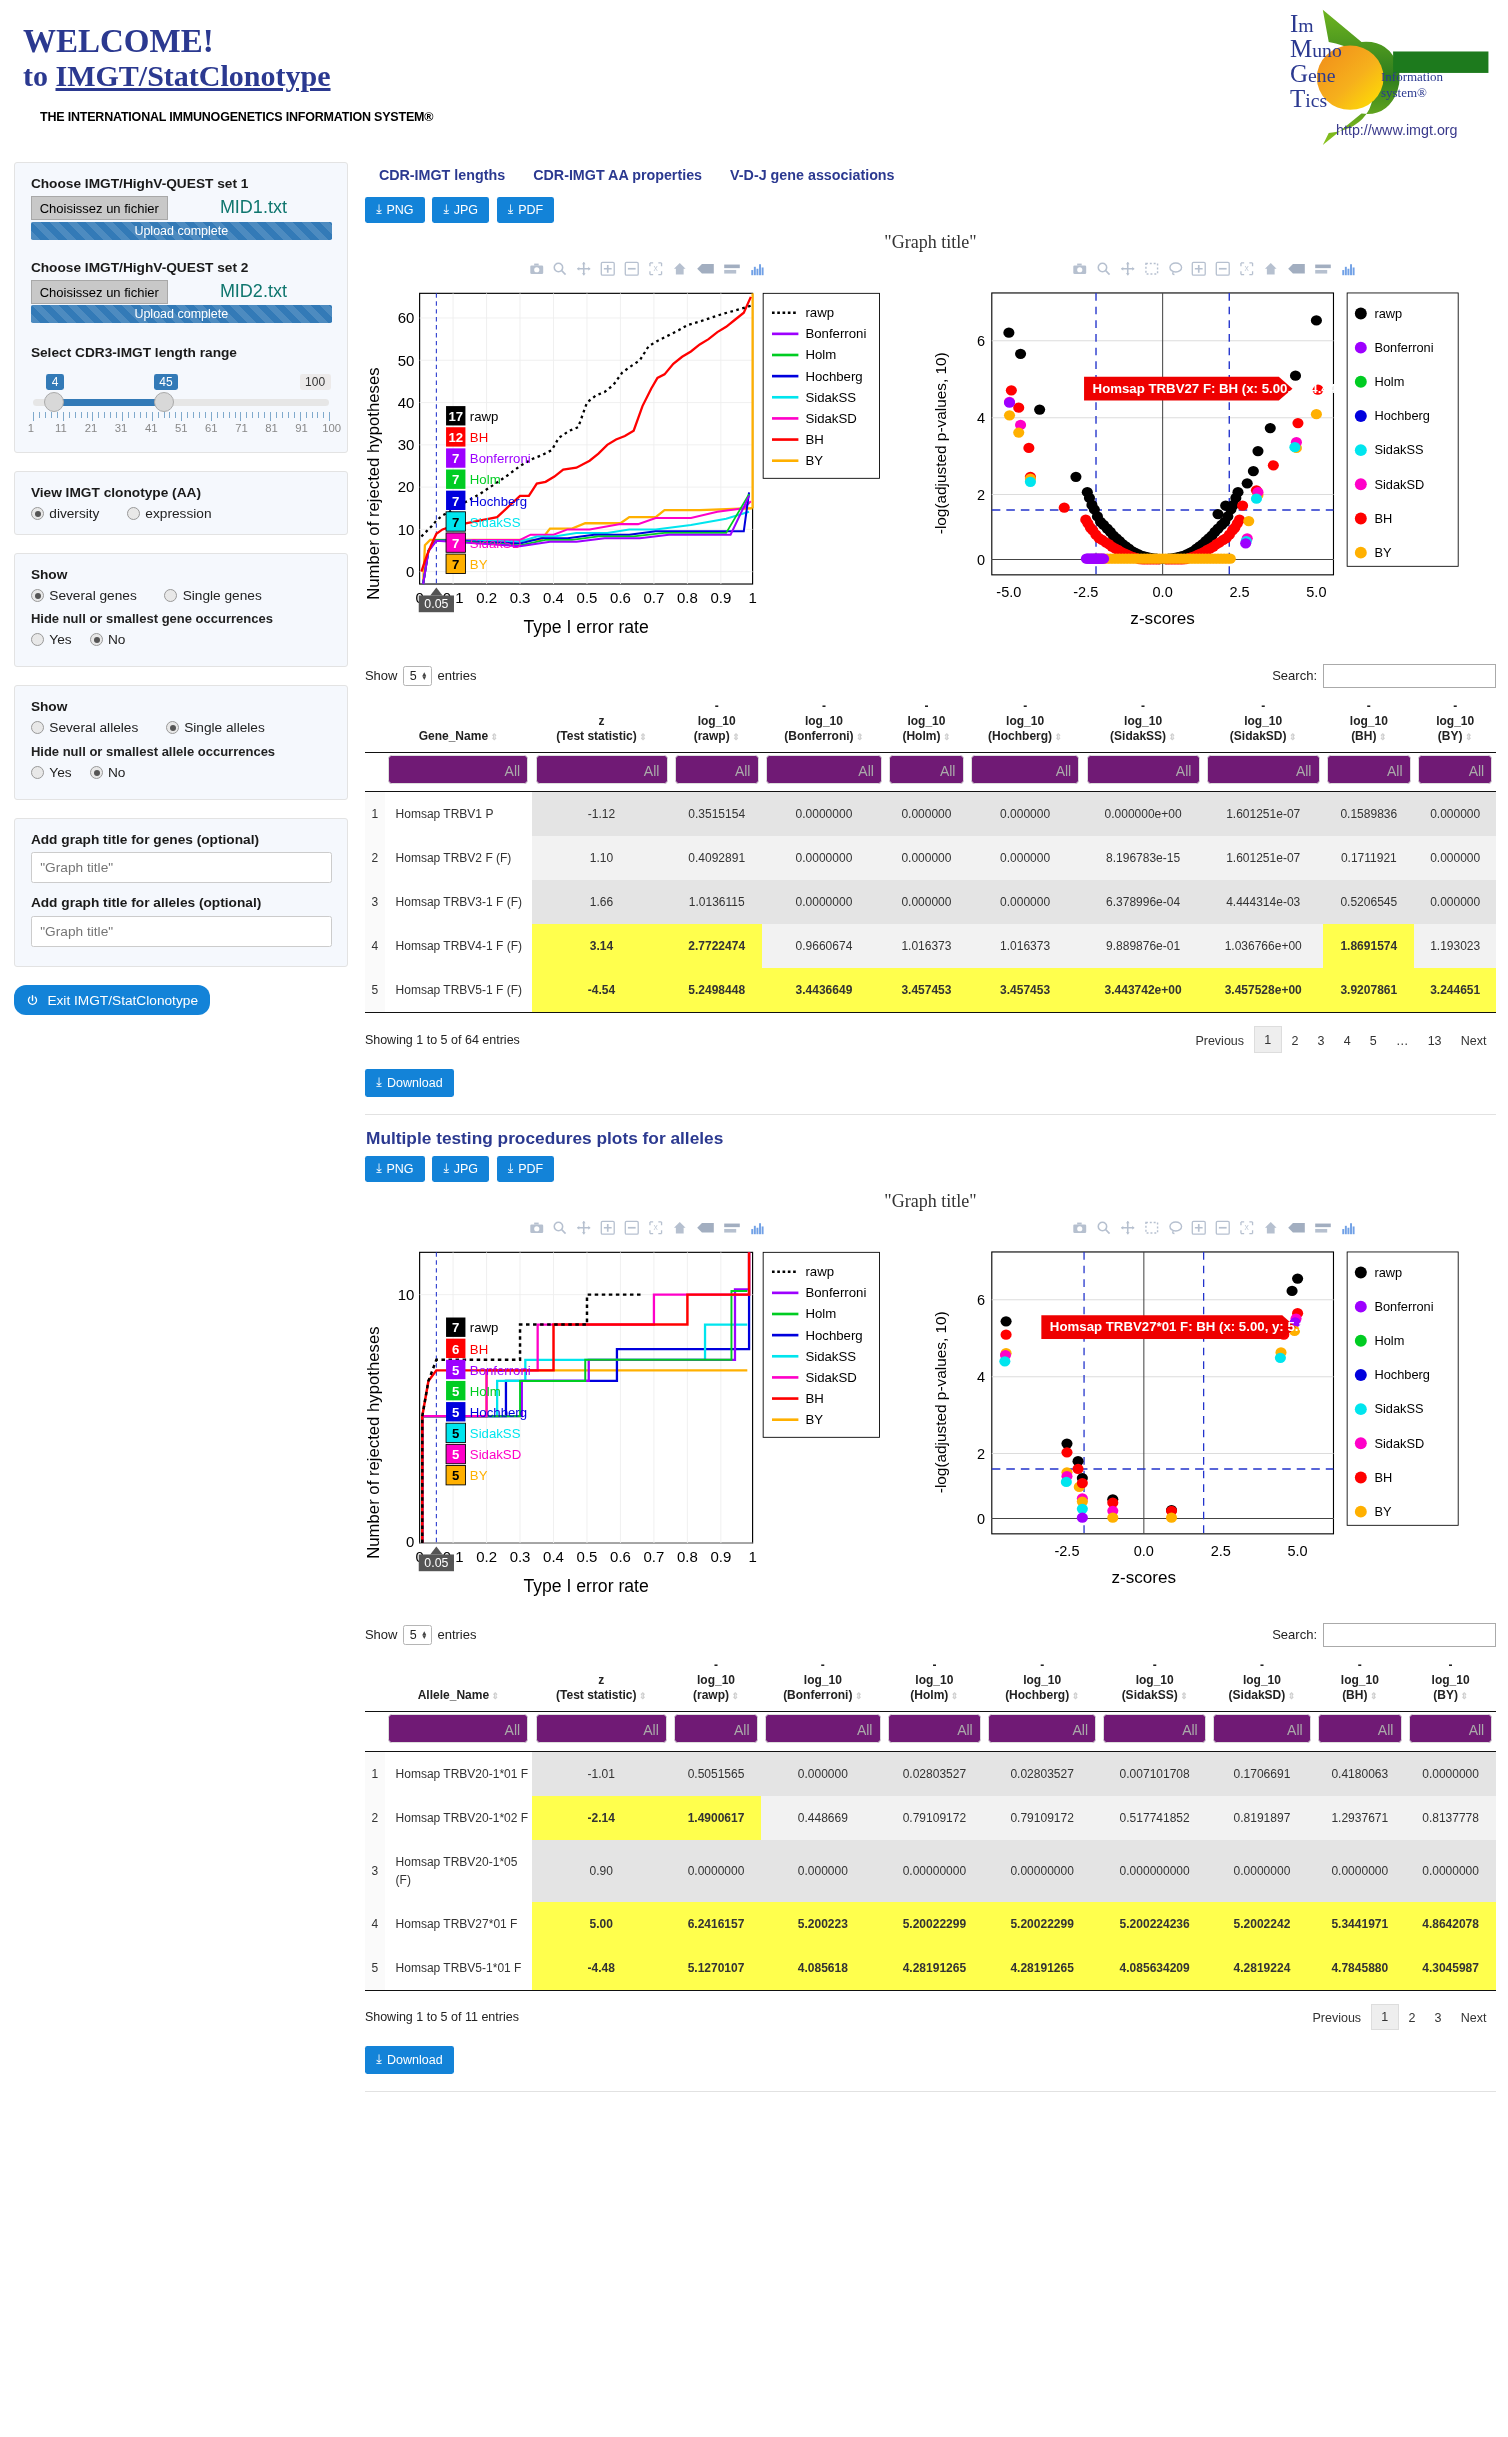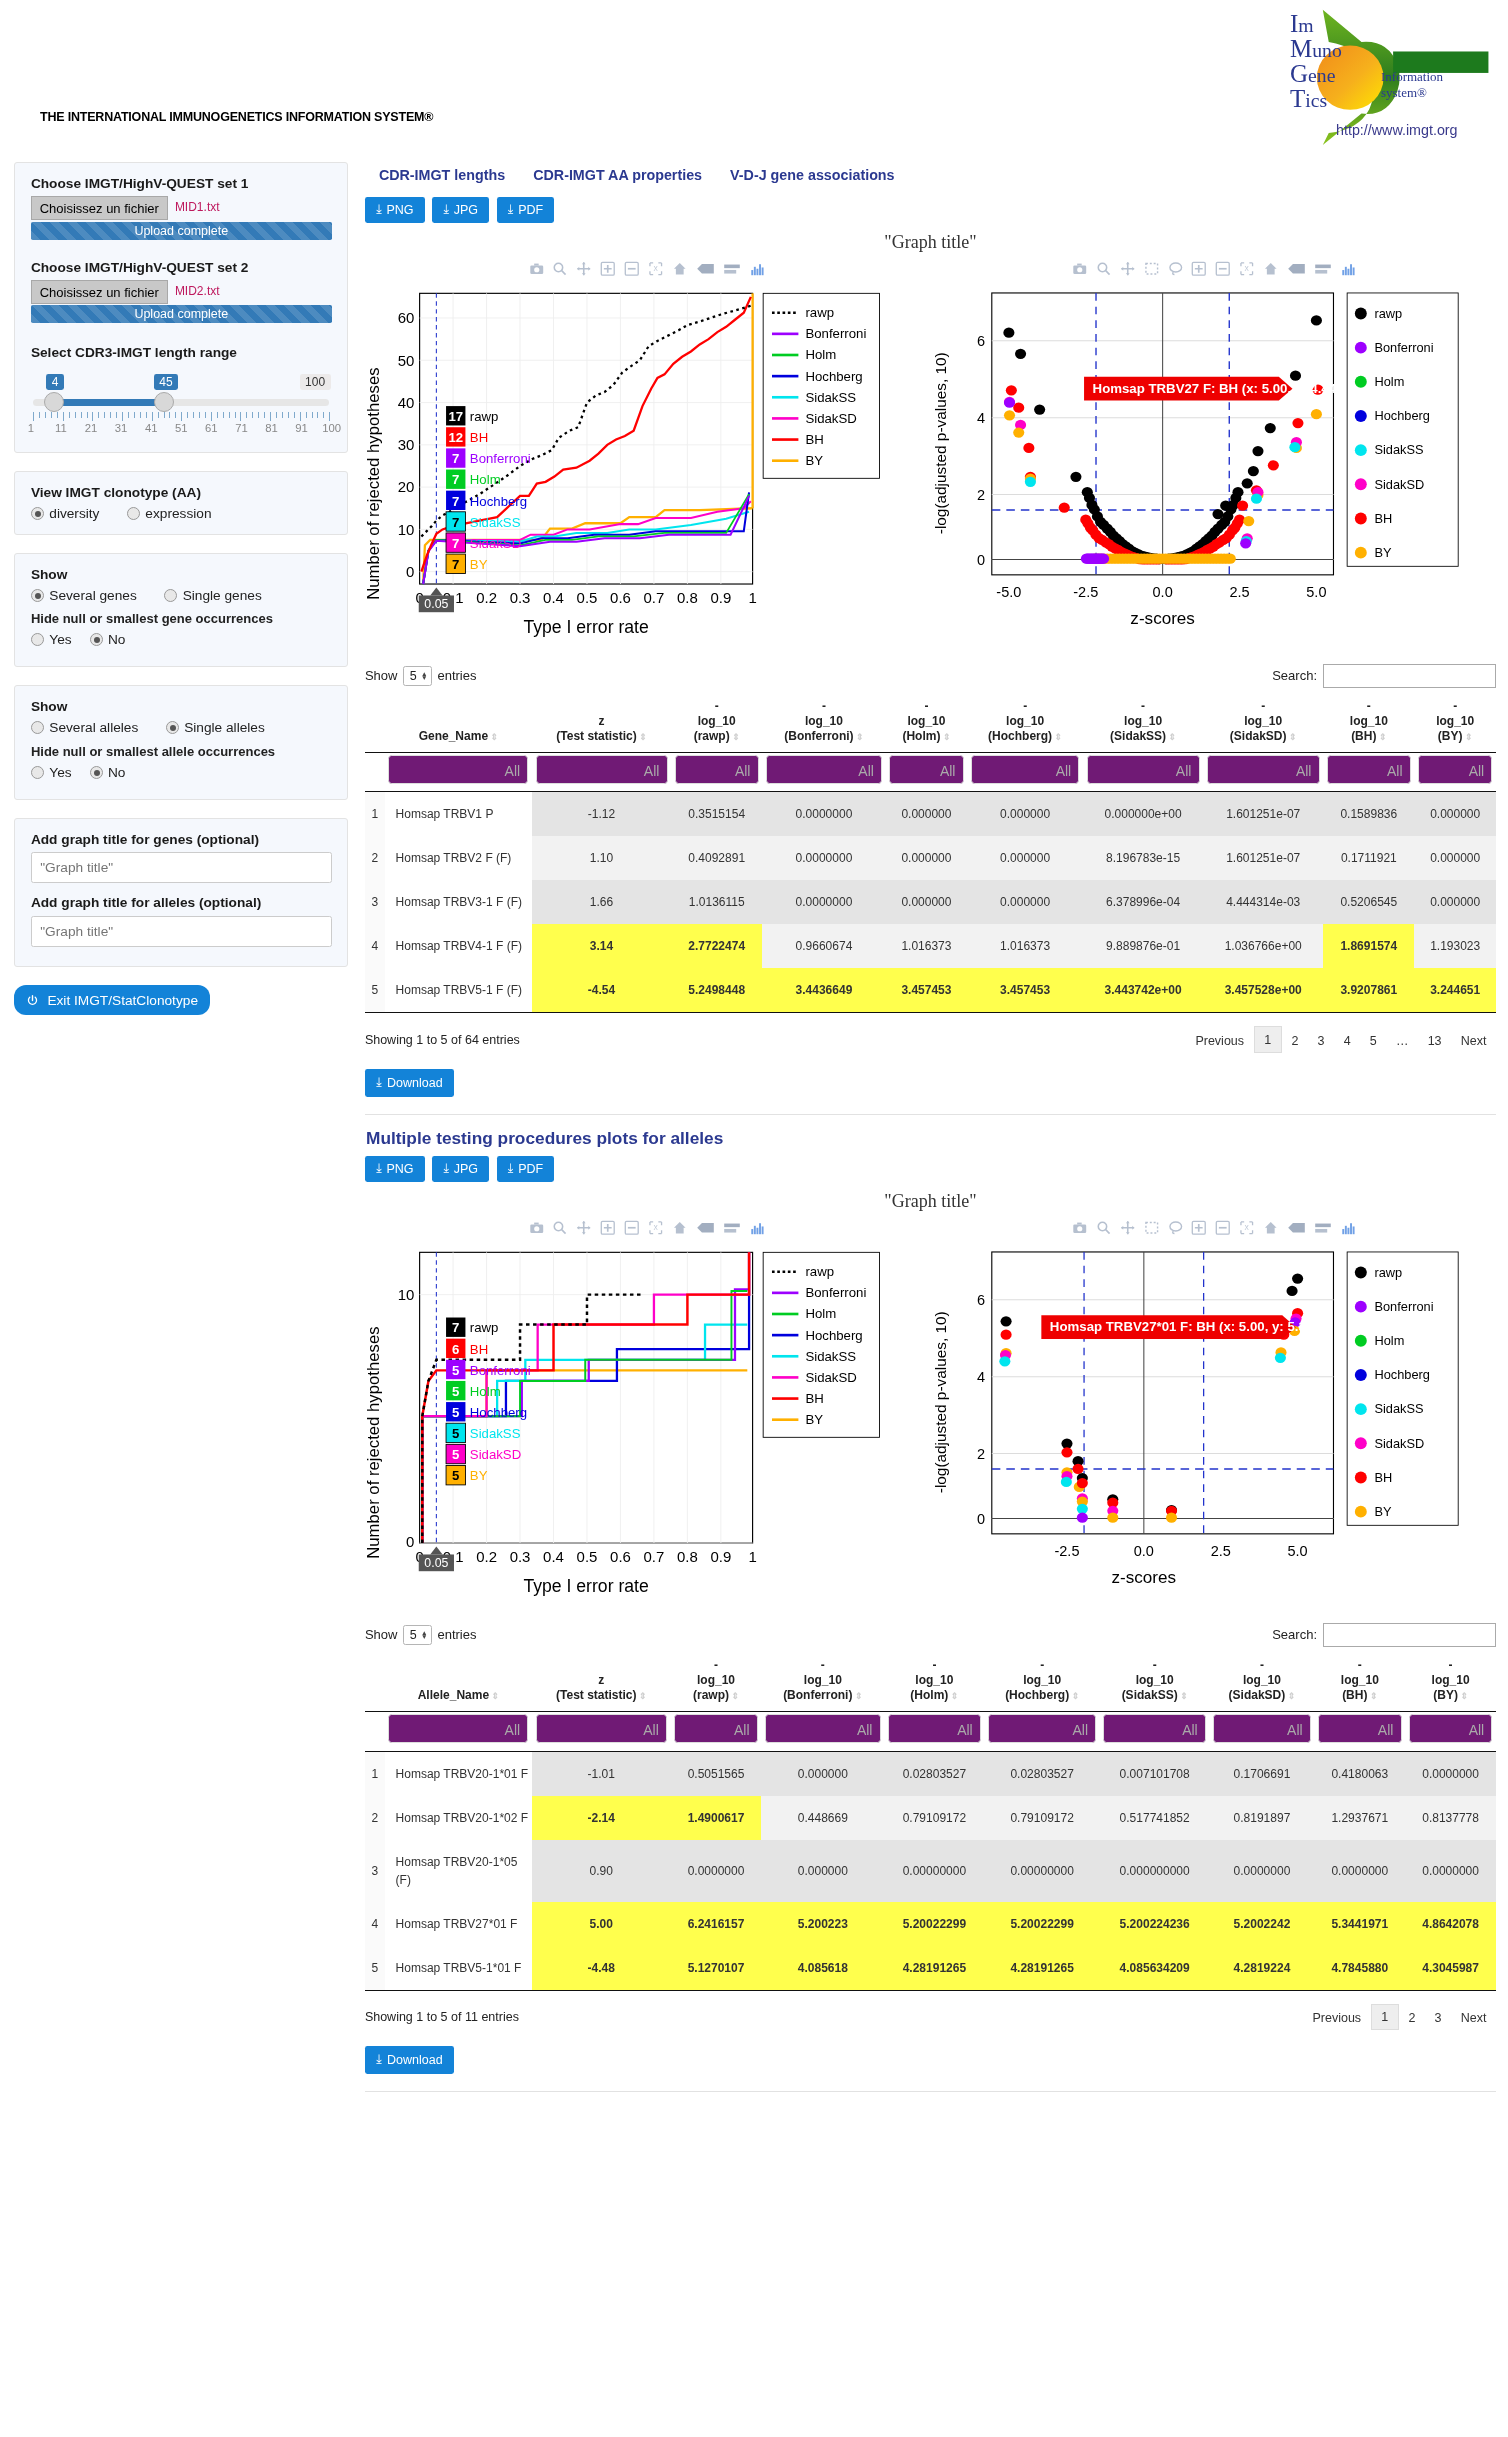--- a/index.html
+++ b/index.html
@@ -53,21 +53,21 @@
     background:#f5f8fd; border:0.6px solid #e3e3e3; border-radius:3px;
     padding:13px 15.5px 16.7px 15.5px; margin-bottom:18px;
   }
   .panel.tight { padding-bottom:10.7px; }
   .lbl { font-weight:bold; font-size:13.7px; color:#1a1a1a; margin-bottom:5.4px; }
   .file-row { display:flex; align-items:stretch; height:24px; margin-bottom:1.2px; }
   .file-btn {
     background:#c8c8c8; border:0.6px solid #a8a8a8; color:#000;
     font-size:13px; padding:3.6px 7.8px; line-height:15.5px; white-space:nowrap;
   }
-  .file-name { padding:3.6px 7.2px; font-size:12px; color:#be185d; line-height:15.5px; }
+  .file-name { padding:3.6px 7.2px; font-size:18px; color:#0f766e; line-height:15.5px;margin-left:45px; }
   .progress {
     background:#337ab7; color:#fff; text-align:center; font-size:12.5px;
     height:18px; line-height:18px; border-radius:1.8px;
     background-image: linear-gradient(45deg, rgba(255,255,255,.13) 25%, transparent 25%, transparent 50%, rgba(255,255,255,.13) 50%, rgba(255,255,255,.13) 75%, transparent 75%, transparent);
     background-size: 18px 18px;
   }
   .slider-wrap { margin-top:15.5px; position:relative; height:60px; }
   .slider-track { position:absolute; left:2.4px; right:2.4px; top:24px; height:7.2px; background:#e6e6e6; border-radius:3.6px; }
   .slider-fill { position:absolute; left:19px; width:118px; top:24px; height:7.2px; background:#337ab7; }
   .slider-handle { position:absolute; width:20px; height:20px; border-radius:50%; background:#d8d8d8; border:0.6px solid #aaa; top:17.3px; }
@@ -171,20 +171,24 @@
     padding:6.6px 11.3px; display:inline-flex; align-items:center; gap:5.4px; margin-top:15.5px; cursor:pointer;
     font-family:"Liberation Sans", sans-serif;
   }
   hr.sep { border:0; border-top:0.6px solid #e2e2e2; margin:16.7px 0 0 0; }
   .bottomline { border-top:0.6px solid #e2e2e2; margin-top:16.7px; }
 </style>
 </head>
 <body>
 
 <div class="header">
+  <div class="welcome">
+    <div>WELCOME!</div>
+    <div class="line2"><span>to </span><span class="ulink">IMGT/StatClonotype</span></div>
+  </div>
   <div class="tagline">THE INTERNATIONAL IMMUNOGENETICS INFORMATION SYSTEM®</div>
 
   <div class="logo-wrap">
     <svg width="263" height="143" viewBox="0 0 440 240">
       <defs>
         <linearGradient id="gball" x1="0" y1="0" x2="1" y2="1">
           <stop offset="0%" stop-color="#f08a1a"></stop>
             <stop offset="55%" stop-color="#f6b01c"></stop>
             <stop offset="100%" stop-color="#ffe500"></stop>
         </linearGradient>

